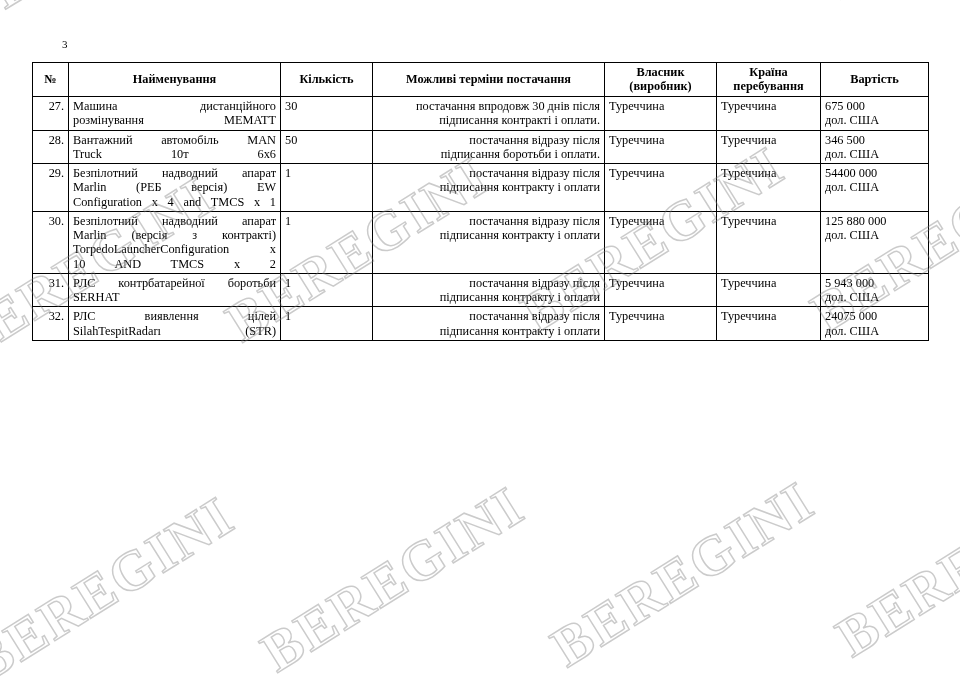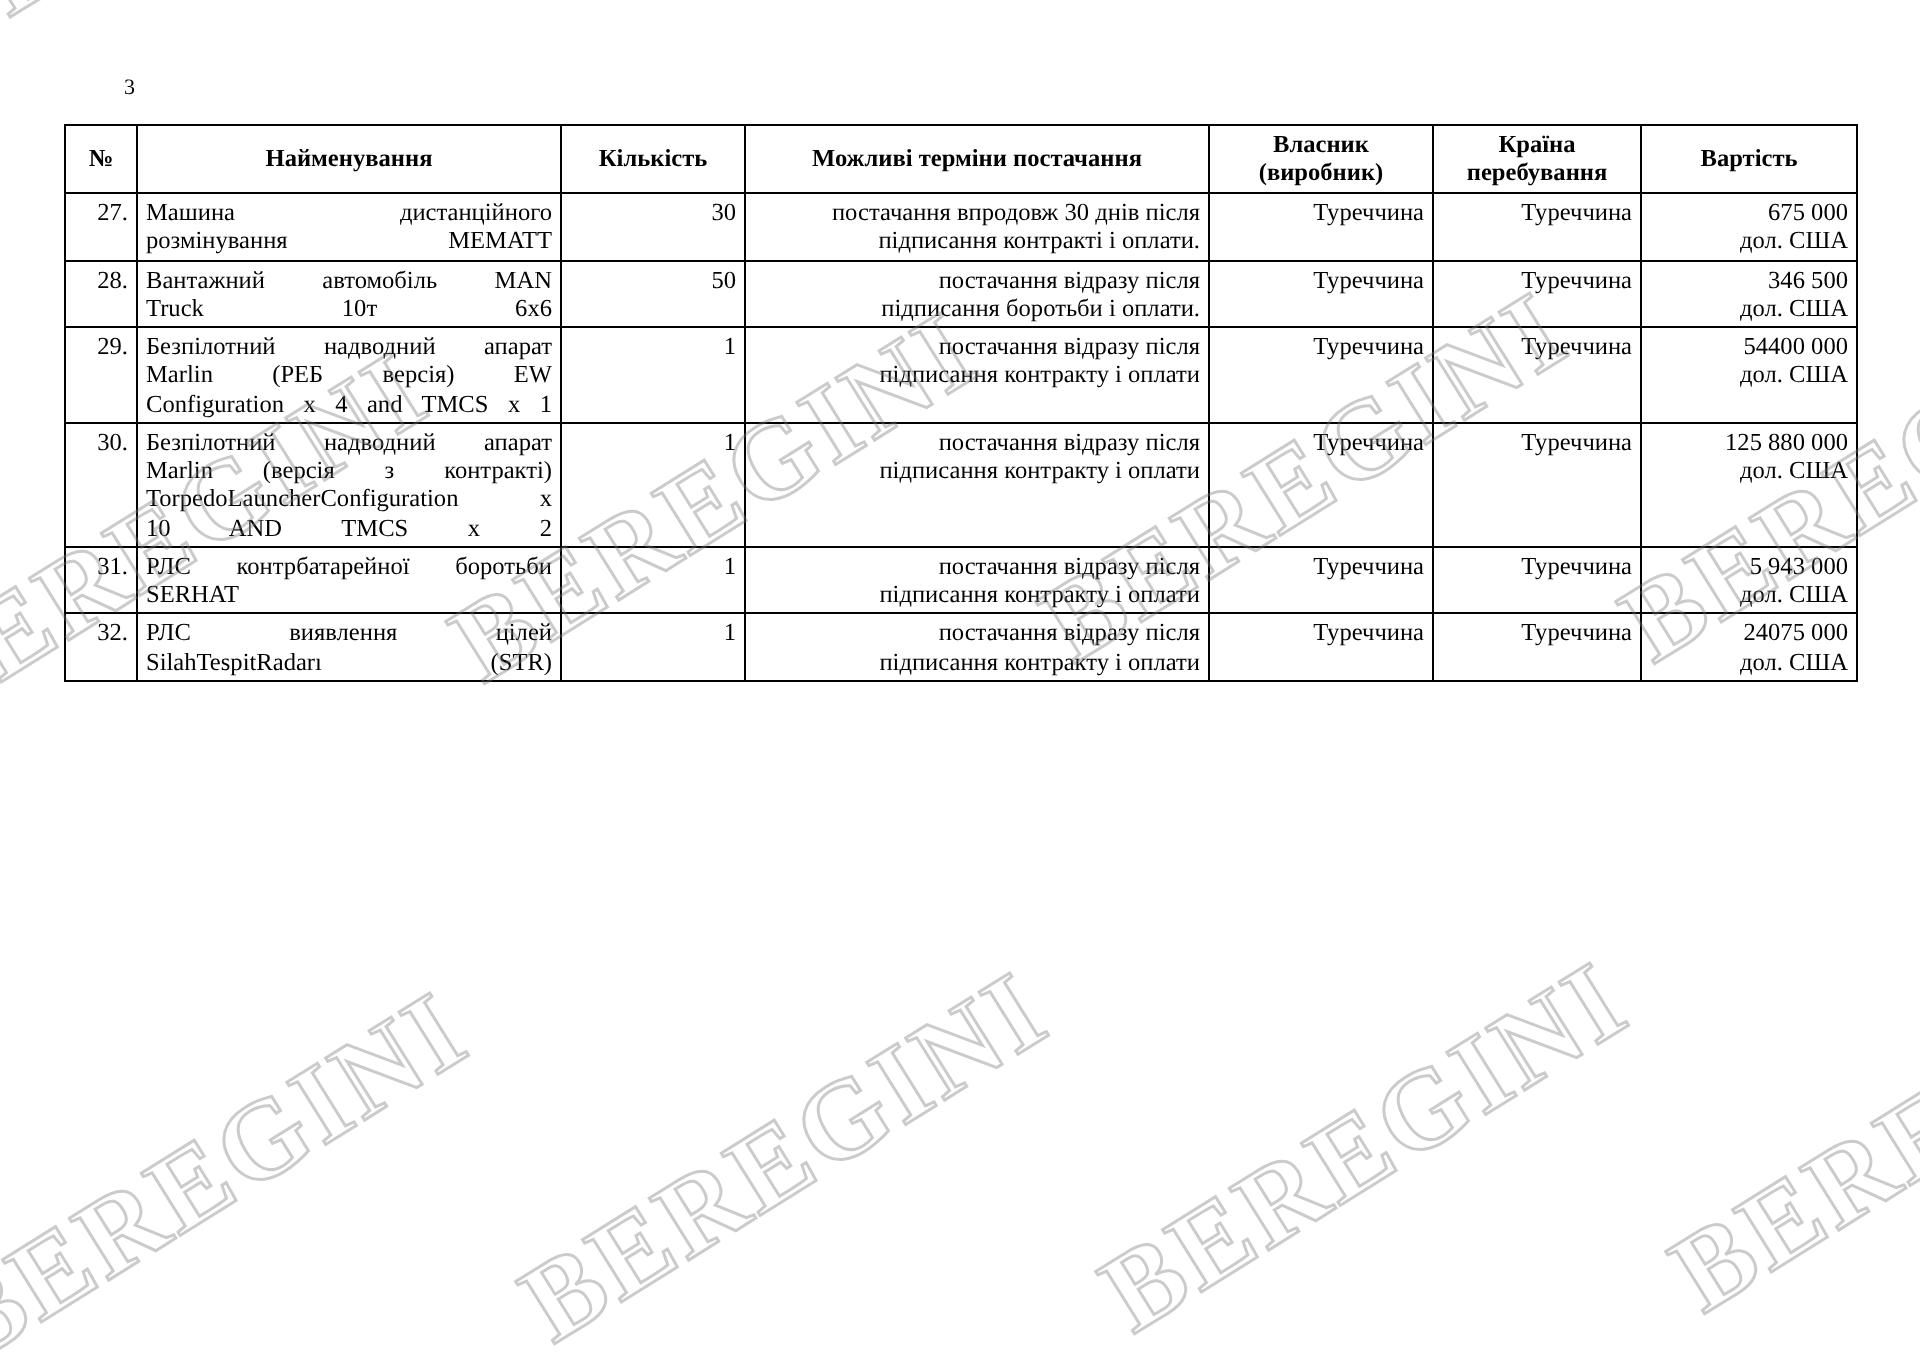--- a/index.html
+++ b/index.html
@@ -86,21 +86,21 @@
   td.num {
     text-align: right;
     padding-left: 5px;
   }
   td.name {
     text-align: justify;
     text-align-last: justify;
     hyphens: none;
   }
   td.qty, td.owner, td.state, td.cost {
-    text-align: right;
+    text-align: left;
   }
   td.terms {
     text-align: right;
   }
   td.section {
     text-align: center;
     font-weight: 700;
     padding: 2px 0;
   }
   .line { display: block; }

